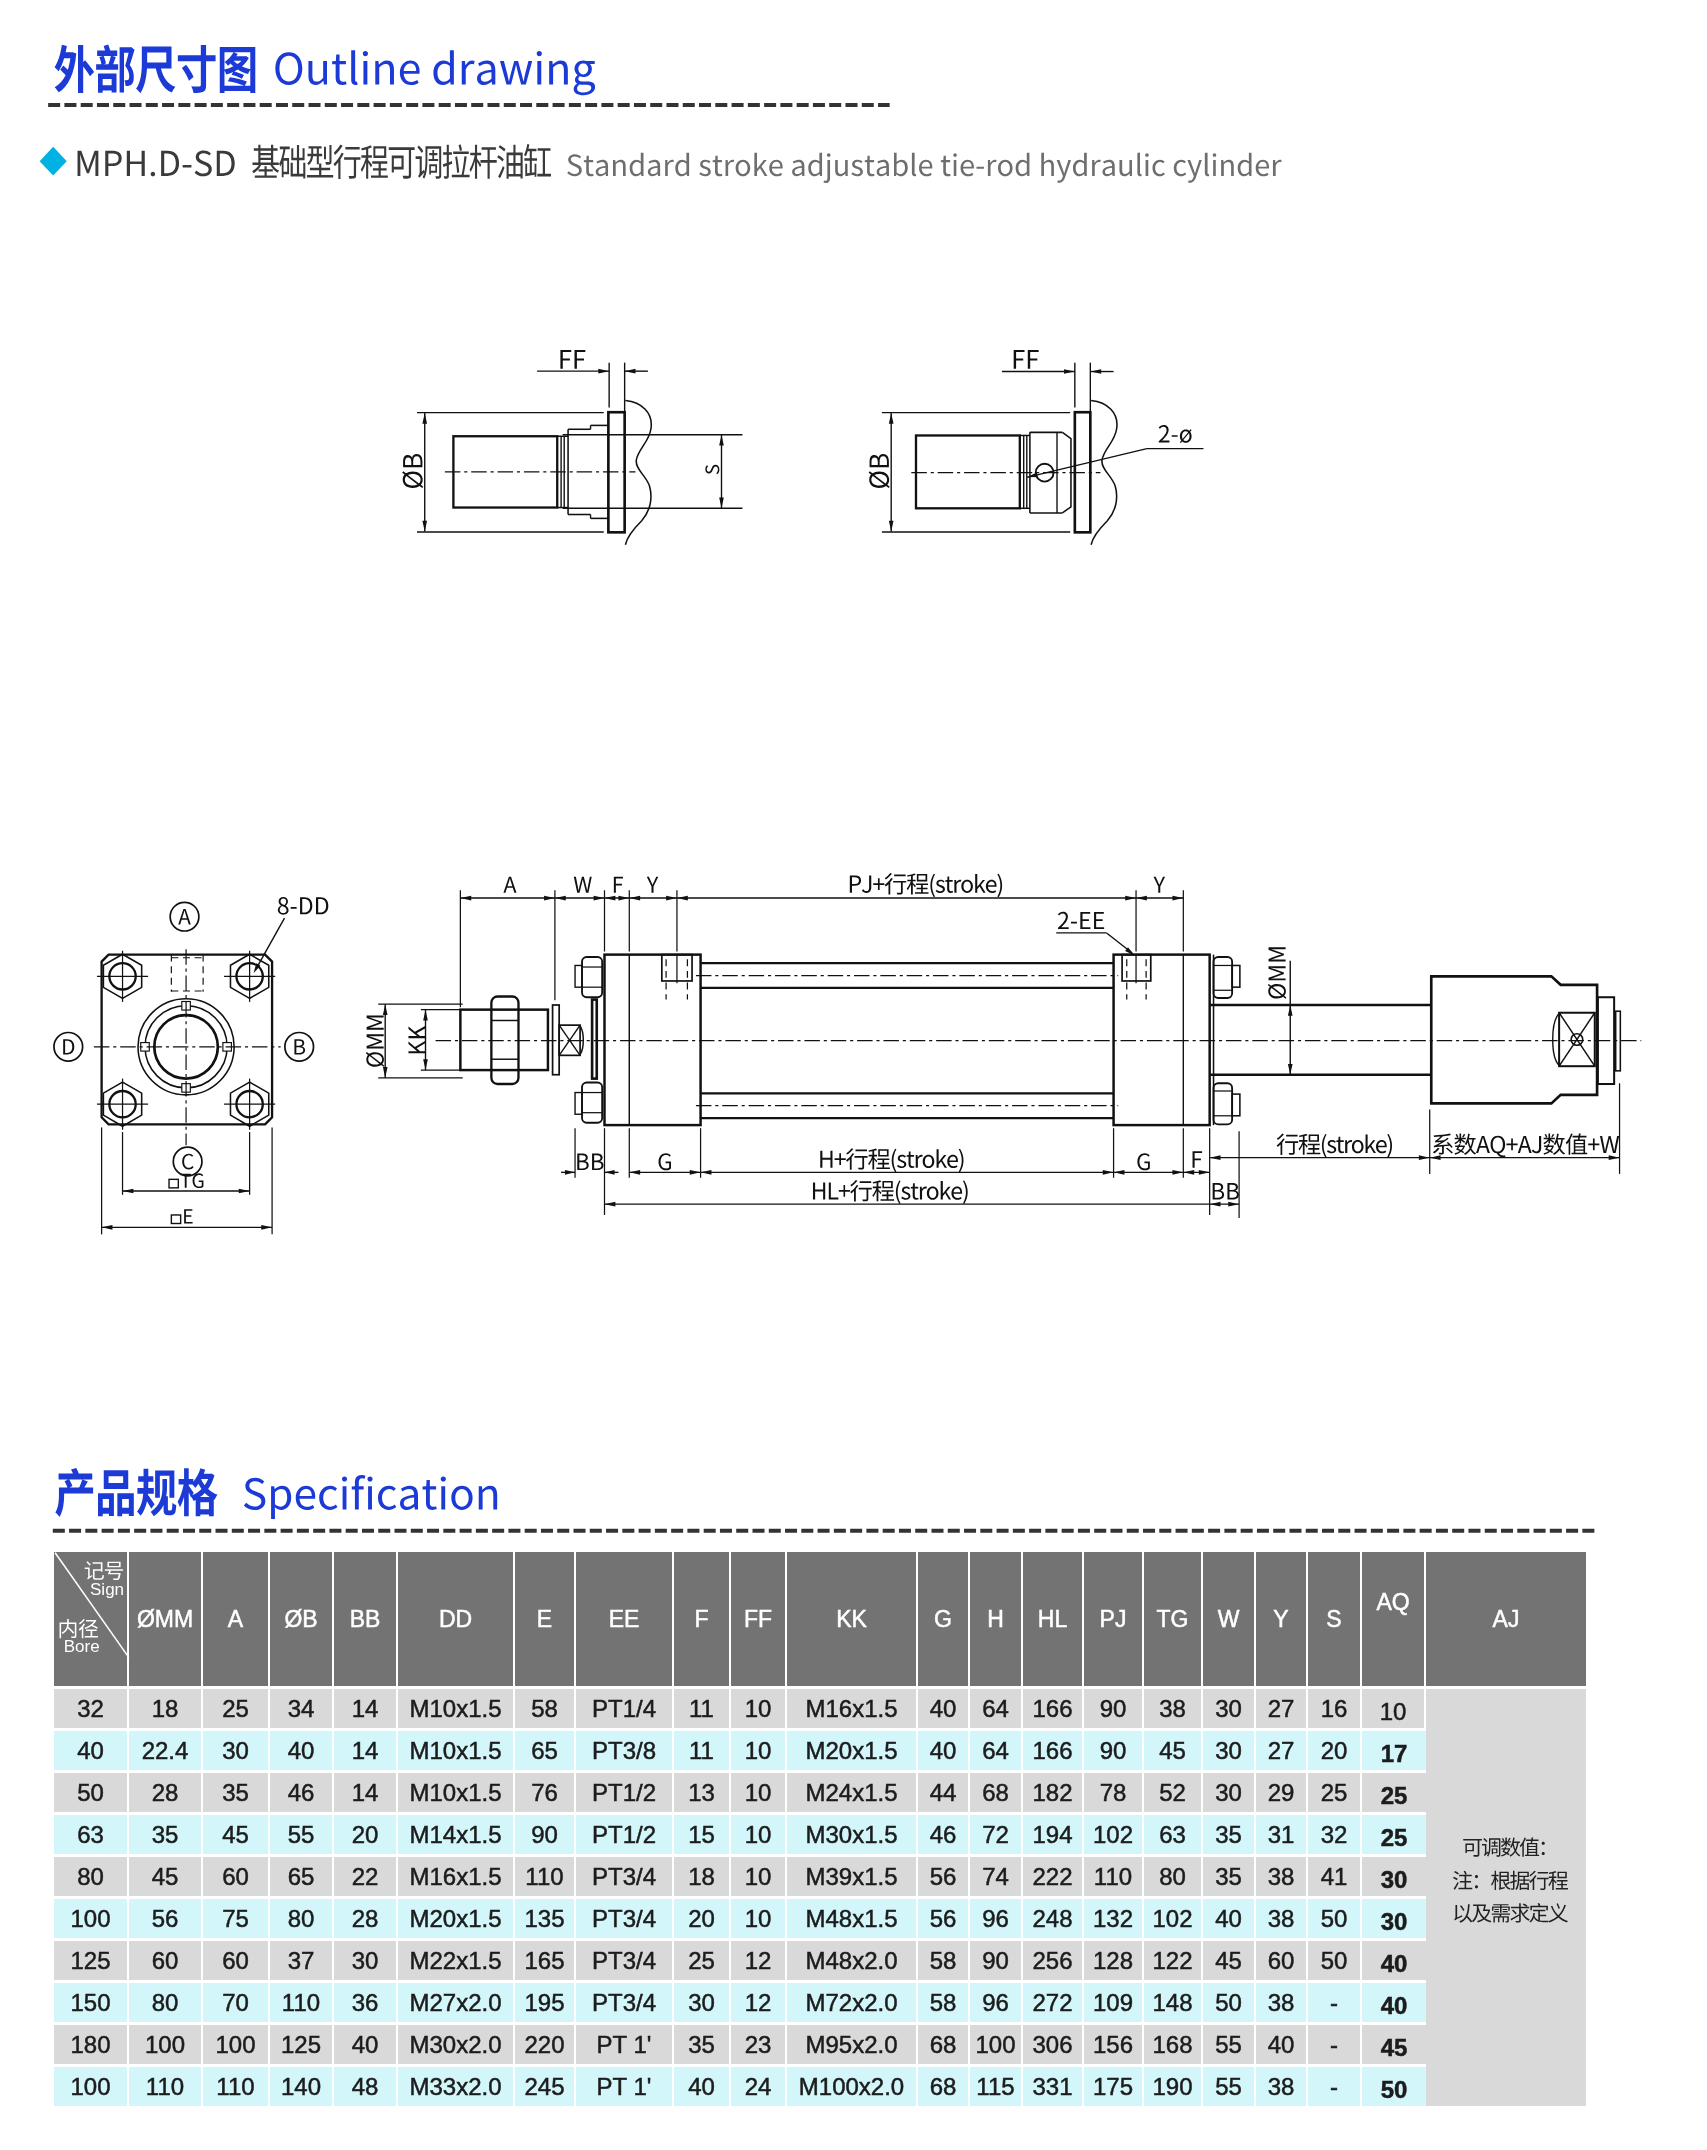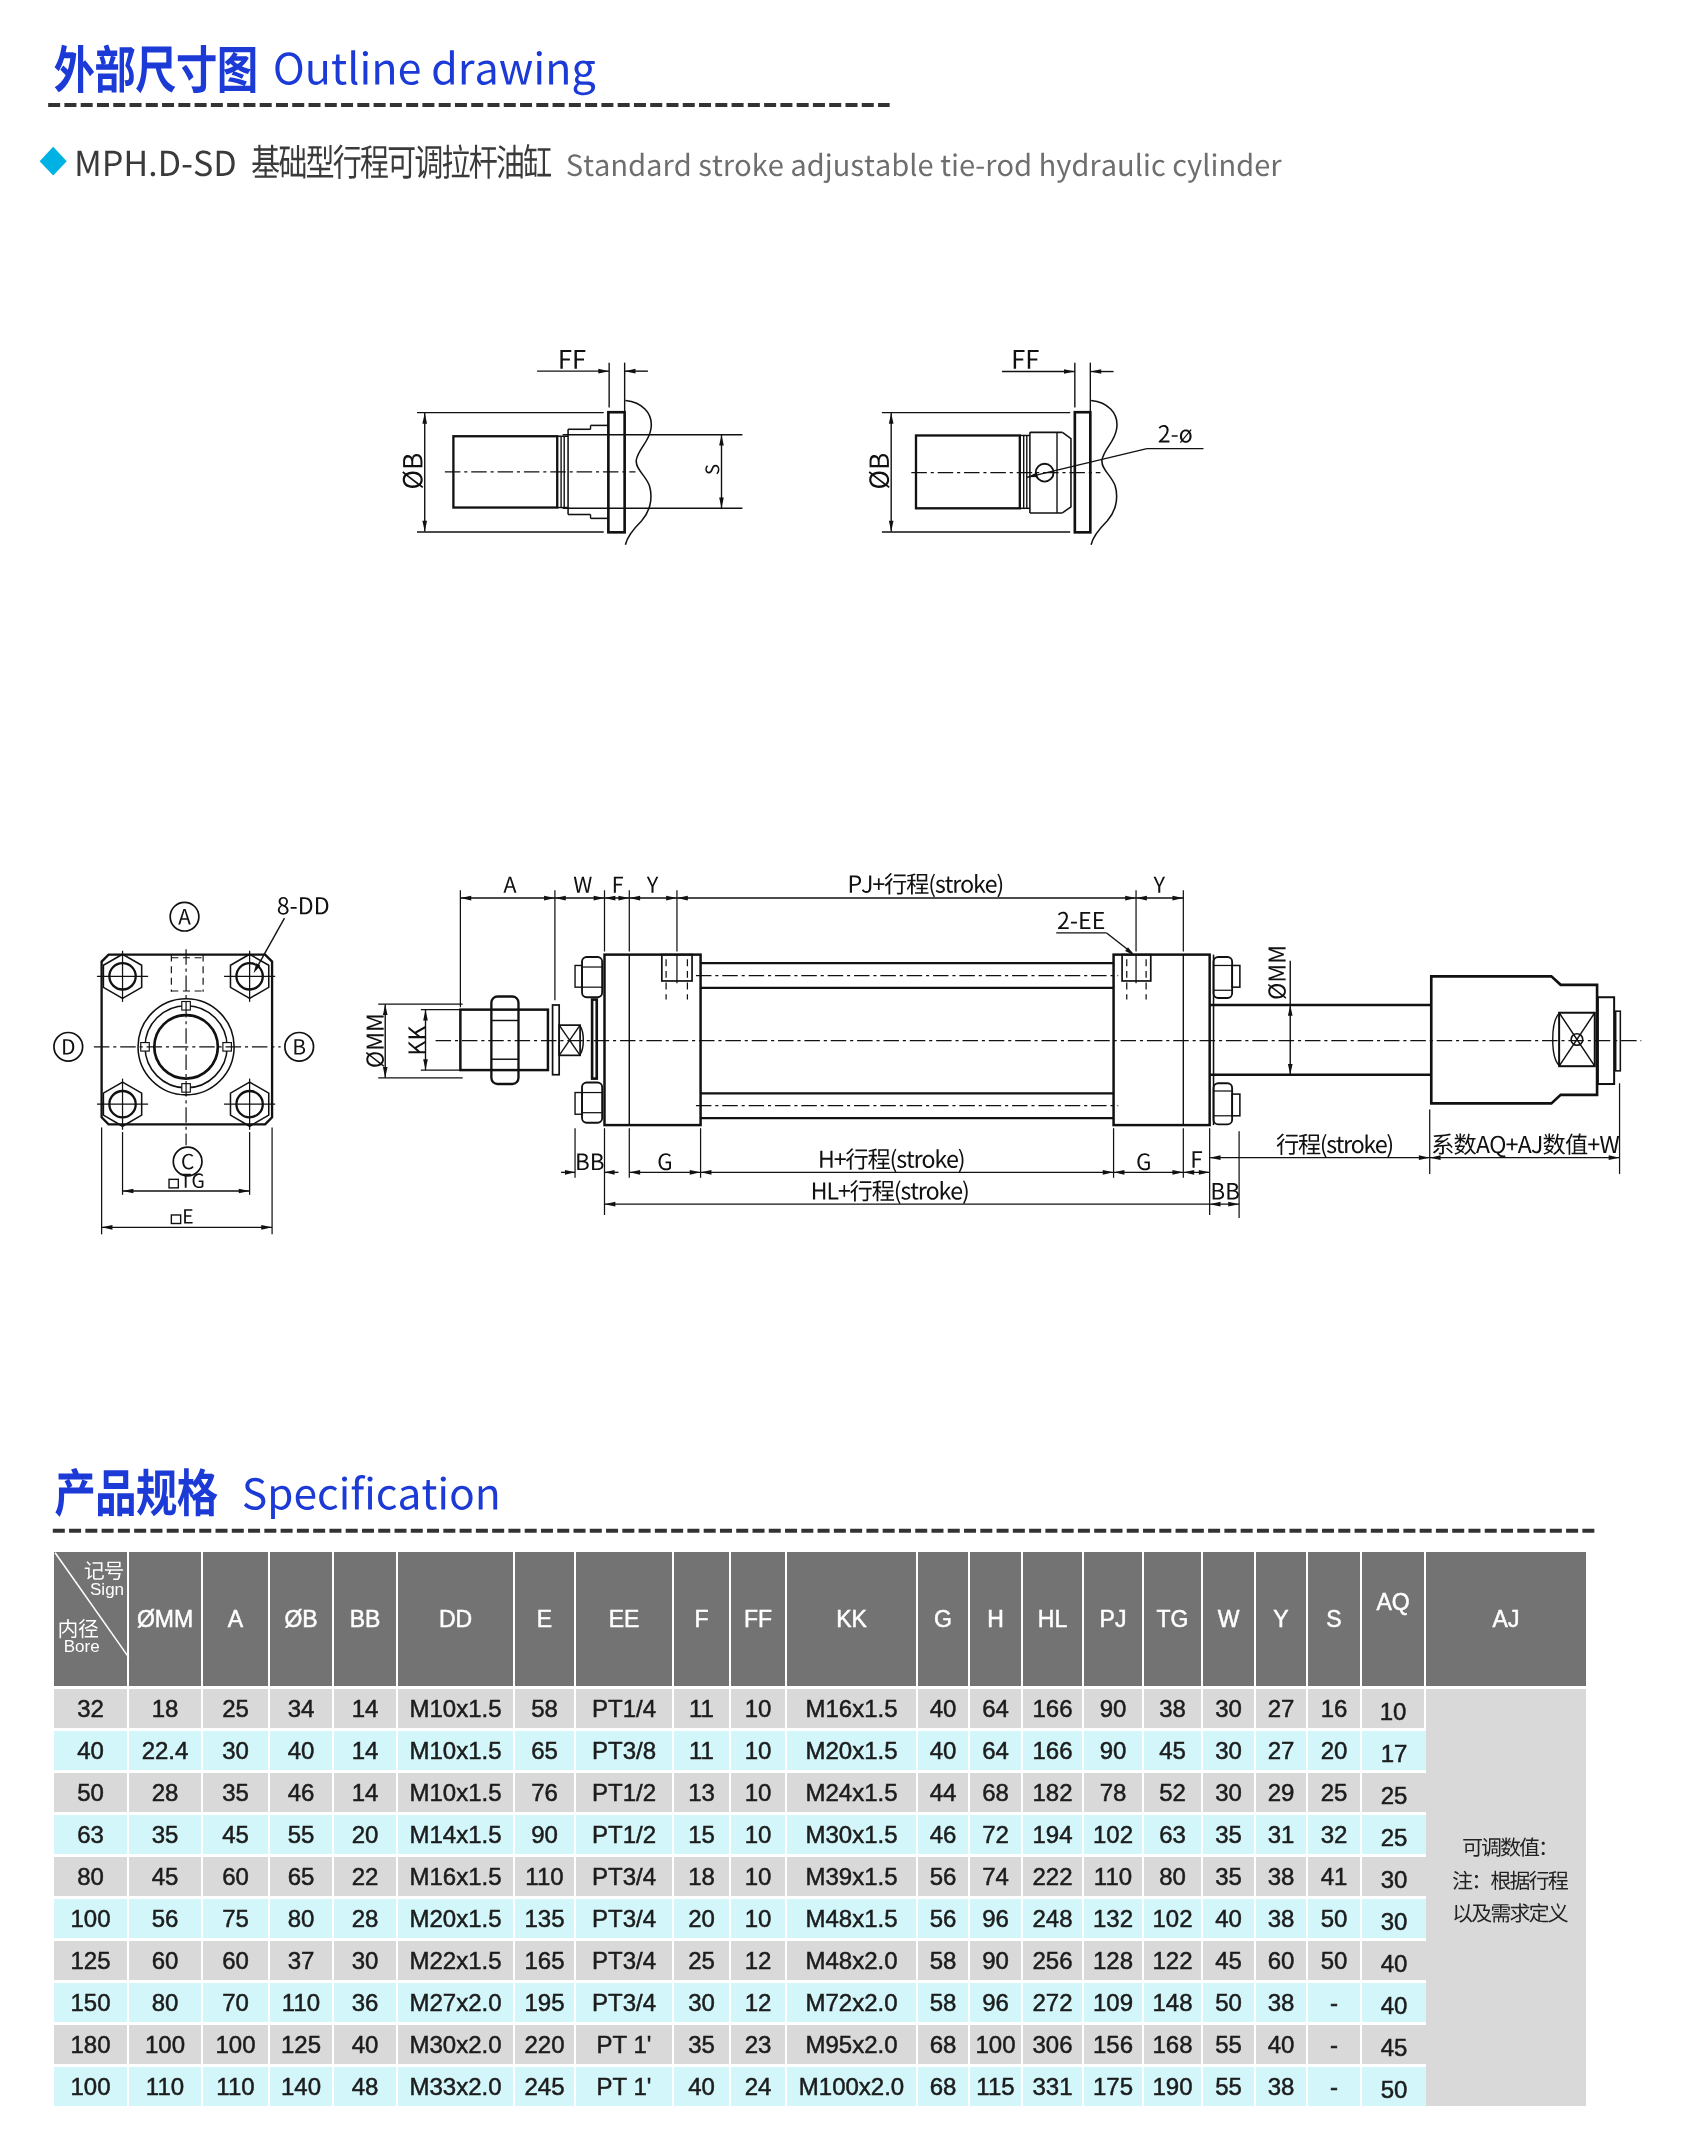--- a/index.html
+++ b/index.html
@@ -1,21 +1,21 @@
 <!DOCTYPE html>
 <html style="font-size:12.4px"><head><meta charset="utf-8">
 <style>
 html,body{margin:0;padding:0;}
 body{width:1708px;height:2151px;position:relative;background:#ffffff;
      font-family:"Liberation Sans",sans-serif;overflow:hidden;}
 #tbl{position:absolute;left:54px;top:1552px;}
 table{border-collapse:separate;border-spacing:0;table-layout:fixed;width:1532px;}
 td,th{box-sizing:border-box;border-right:2.3px solid #fff;border-bottom:3.1px solid #fff;
       text-align:center;vertical-align:middle;overflow:hidden;white-space:nowrap;padding:0;}
-td:last-child,th:last-child{border-right:none;}
+td:last-child,th:last-child{border-right:none;font-weight:bold;}
 tr.h th{background:#737373;color:#fff;height:137px;font-size:23px;font-weight:normal;-webkit-text-stroke:0.5px #fff;}
 tr.h th.hq{vertical-align:top;padding-top:37px;}
 tr.g td{background:#d9d9d9;}
 tr.c td{background:#d3f6fa;}
 td{height:42px;font-size:24px;color:#1c1c1c;-webkit-text-stroke:0.5px #1c1c1c;}
 td.aj{background:#d9d9d9;}
 td.aq{vertical-align:top;padding-top:9.3px;}
 svg.ov{position:absolute;left:0;top:0;}
 </style></head>
 <body>

